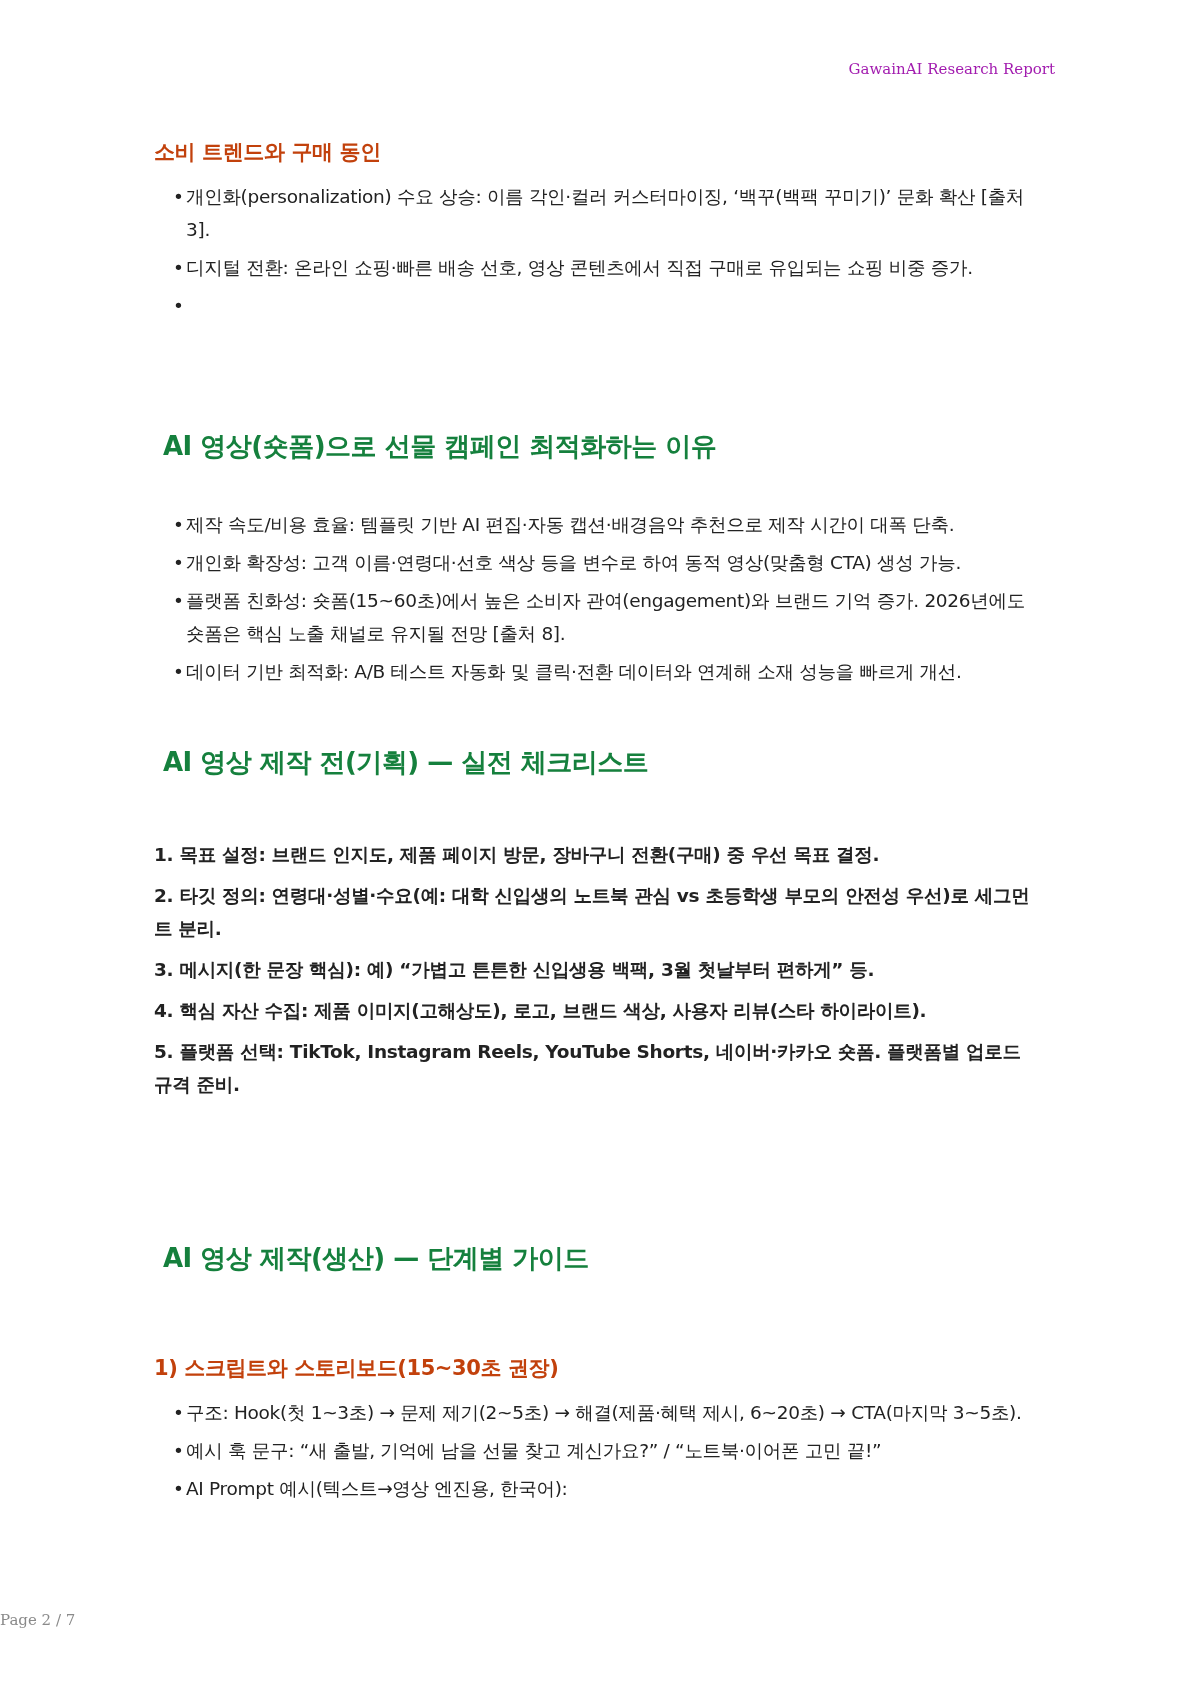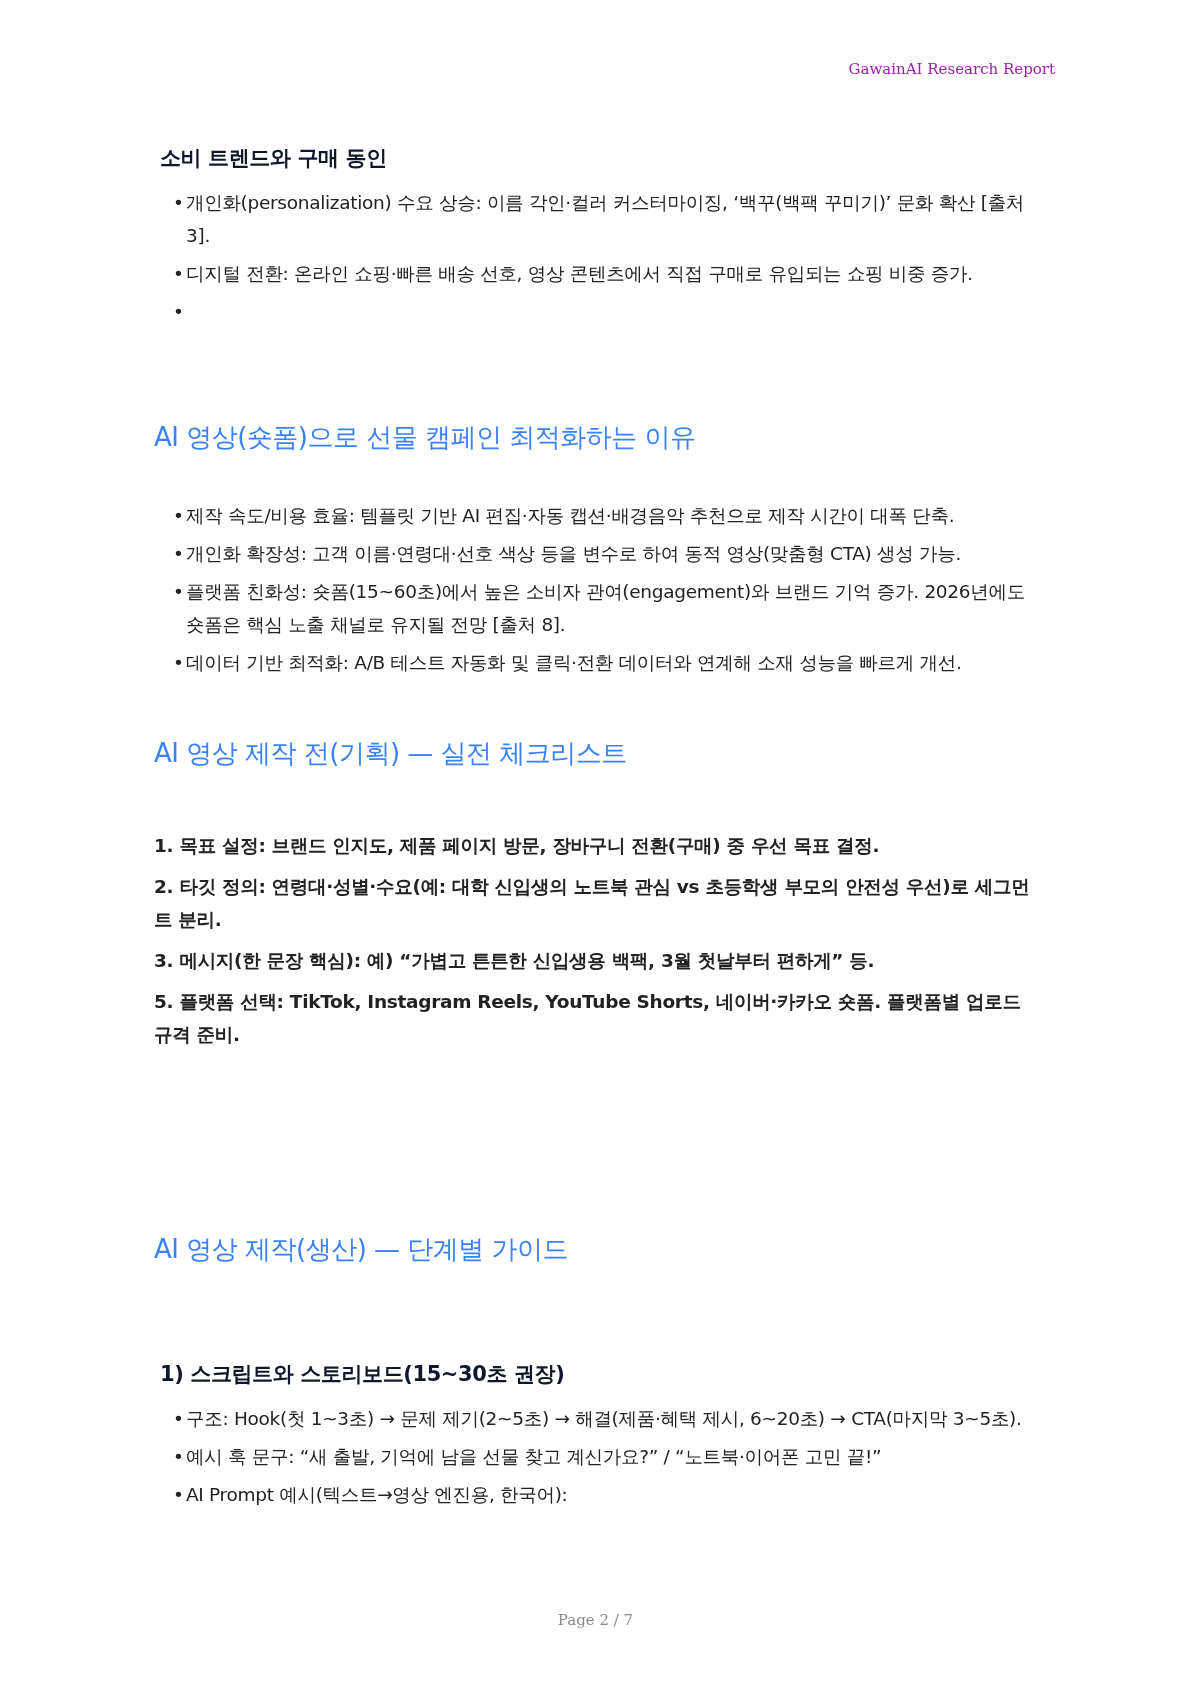--- a/index.html
+++ b/index.html
@@ -21,42 +21,41 @@
       right: 136px;
       font-family: "DejaVu Serif", "Liberation Serif", serif;
       font-size: 15px;
       color: #a21caf;
     }
     .page-footer {
       position: absolute;
       top: 1611px;
       left: 0;
       width: 1191px;
-      text-align: center;
       font-family: "DejaVu Serif", "Liberation Serif", serif;
       font-size: 15px;
       color: #8a8a8a;
     }
     .content {
       position: absolute;
       left: 154px;
       width: 884px;
     }
     h2.section-title {
-      margin: 0;
+      margin: 9px;
       font-size: 26px;
-      font-weight: normal;
-      color: #3b82f6;
+      font-weight: bold;
+      color: #15803d;
       letter-spacing: -0.5px;
     }
     h3.sub-title {
-      margin: 6px;
+      margin: 0;
       font-size: 21px;
       font-weight: bold;
-      color: #0f172a;
+      color: #c2410c;
       letter-spacing: -0.4px;
     }
     ul.bullets {
       list-style: none;
       margin: 0;
       padding: 0;
     }
     ul.bullets li {
       position: relative;
       padding-left: 32px;
@@ -107,20 +106,21 @@
     <li><span class="bullet-dot">•</span><span>데이터 기반 최적화: A/B 테스트 자동화 및 클릭·전환 데이터와 연계해 소재 성능을 빠르게 개선.</span></li>
   </ul>
 </div>
 
 <div class="content" style="top:736px;">
   <h2 class="section-title">AI 영상 제작 전(기획) — 실전 체크리스트</h2>
   <ol class="numbered" style="margin-top:58px;font-weight:bold;">
     <li>1. 목표 설정: 브랜드 인지도, 제품 페이지 방문, 장바구니 전환(구매) 중 우선 목표 결정.</li>
     <li>2. 타깃 정의: 연령대·성별·수요(예: 대학 신입생의 노트북 관심 vs 초등학생 부모의 안전성 우선)로 세그먼트 분리.</li>
     <li>3. 메시지(한 문장 핵심): 예) “가볍고 튼튼한 신입생용 백팩, 3월 첫날부터 편하게” 등.</li>
+    <li>4. 핵심 자산 수집: 제품 이미지(고해상도), 로고, 브랜드 색상, 사용자 리뷰(스타 하이라이트).</li>
     <li>5. 플랫폼 선택: TikTok, Instagram Reels, YouTube Shorts, 네이버·카카오 숏폼. 플랫폼별 업로드 규격 준비.</li>
   </ol>
 </div>
 
 <div class="content" style="top:1232px;">
   <h2 class="section-title">AI 영상 제작(생산) — 단계별 가이드</h2>
 </div>
 
 <div class="content" style="top:1354px;">
   <h3 class="sub-title">1) 스크립트와 스토리보드(15~30초 권장)</h3>

